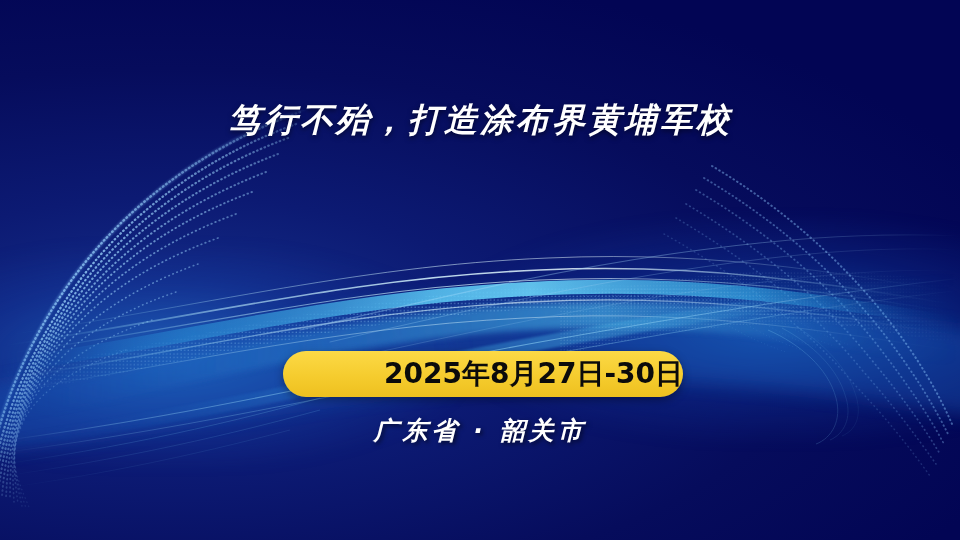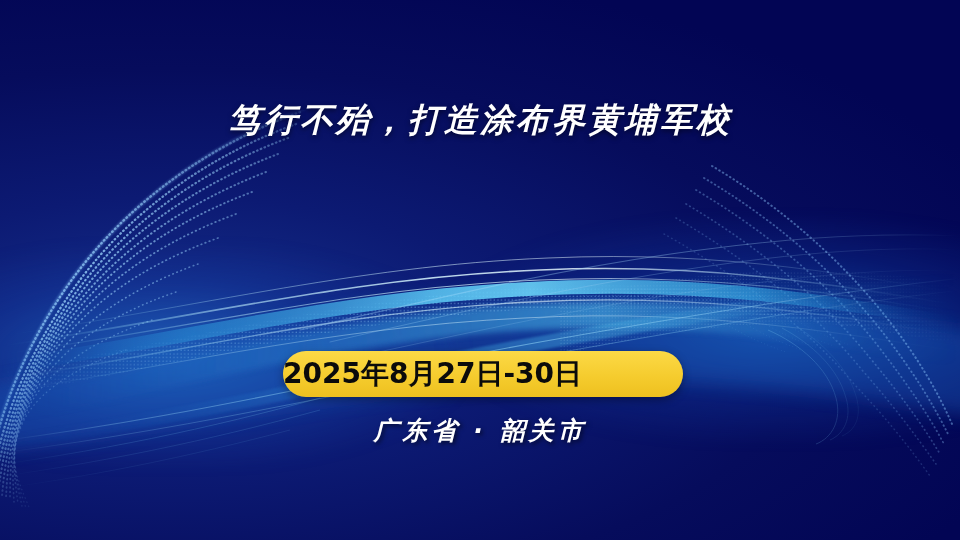--- a/index.html
+++ b/index.html
@@ -57,21 +57,21 @@
     transform:scaleX(1.02);
   }
   .title-1{font-size:58px;}
   .title-2{font-size:58px;margin-top:10px;}
 
   .date-badge{
     position:absolute;left:283px;top:351px;width:400px;height:46px;
     background:linear-gradient(180deg,#fcd946 0%,#f5cc2e 55%,#eec01f 100%);
     border-radius:23px;
     box-shadow:0 3px 9px rgba(0,0,0,.35);
-    display:flex;align-items:center;justify-content:flex-start;
+    display:flex;align-items:center;justify-content:flex-end;
   }
   .date-text{
     font-family:"DejaVu Sans","Liberation Sans",sans-serif;
     font-weight:700;font-size:28px;color:#0b0b0b;letter-spacing:0px;
     white-space:nowrap;
   }
 
   .location{
     position:absolute;left:0;right:0;top:414px;text-align:center;
     font-family:"DejaVu Sans","Liberation Sans",sans-serif;

